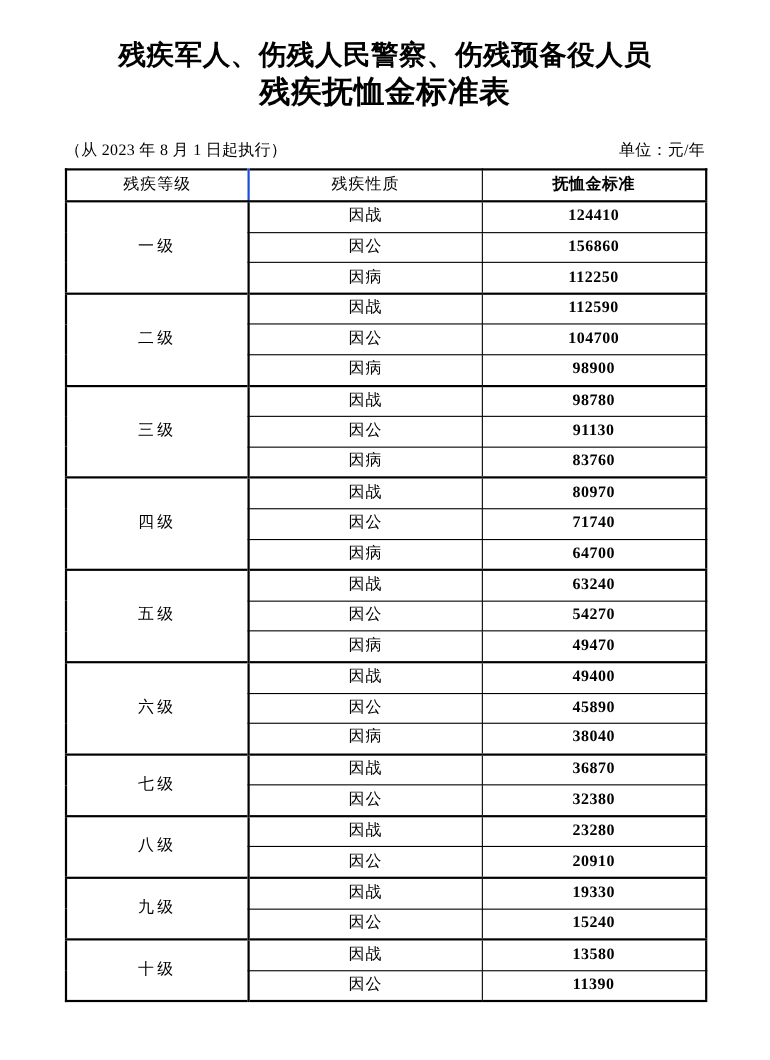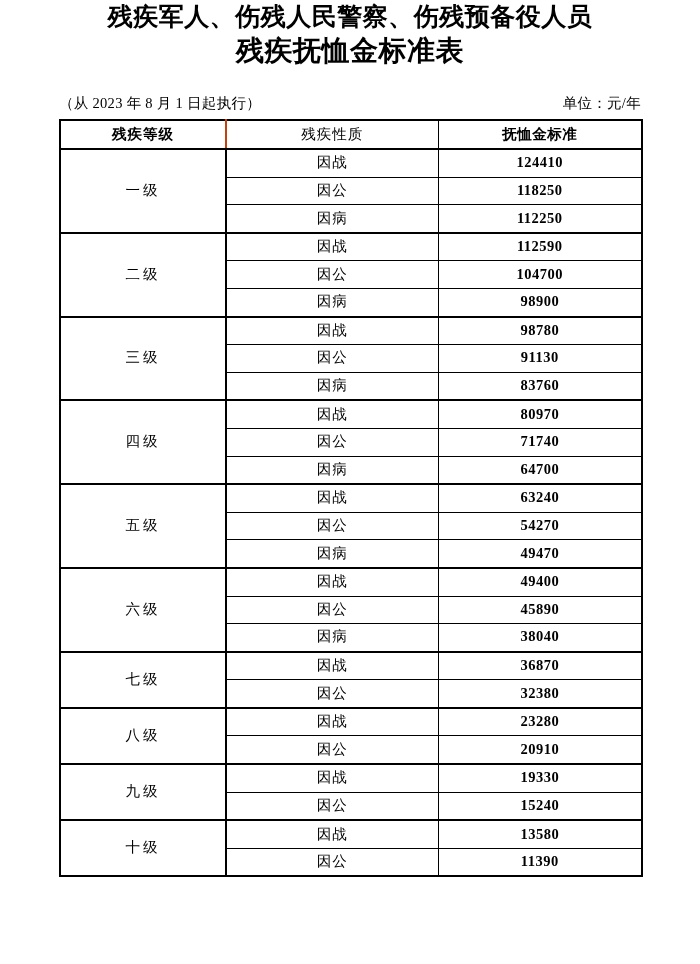--- a/index.html
+++ b/index.html
@@ -18,20 +18,21 @@
   .page {
     position: relative;
     width: 700px;
     height: 964px;
     box-sizing: border-box;
     overflow: hidden;
   }
 
   
   .title-block {
+    padding-top: 34px;
     text-align: center;
   }
   .title-line {
     font-size: 25px;
     font-weight: bold;
     letter-spacing: 0.5px;
     line-height: 34px;
     white-space: nowrap;
   }
   .title-line-3 {
@@ -91,22 +92,21 @@
   }
   table.std tr.group-start td.grade-cell {
     border-top: 2px solid #000;
     border-radius: 32px;
   }
   table.std td.grade-cell {
     letter-spacing: 3px;
     border-right: 2px solid #000;
   }
   table.std th.h-grade {
-    border-right: 2px solid #c2410c;
-    font-weight: bold;
+    border-right: 2px solid #1d4ed8;
   }
   table.std td.amount-cell,
   table.std th.h-amount {
     letter-spacing: 0.5px;
     font-size: 14.5px;
     font-weight: bold;
   }
   table.std tbody tr:last-child > td {
     border-bottom: 2px solid #000;
   }
@@ -141,21 +141,21 @@
         </tr>
       </thead>
       <tbody id="table-body">
           <tr class="group-start">
             <td class="grade-cell" rowspan="3">一级</td>
             <td class="nature-cell">因战</td>
             <td class="amount-cell">124410</td>
           </tr>
           <tr>
             <td class="nature-cell">因公</td>
-            <td class="amount-cell">118250</td>
+            <td class="amount-cell">156860</td>
           </tr>
           <tr>
             <td class="nature-cell">因病</td>
             <td class="amount-cell">112250</td>
           </tr>
           <tr class="group-start">
             <td class="grade-cell" rowspan="3">二级</td>
             <td class="nature-cell">因战</td>
             <td class="amount-cell">112590</td>
           </tr>

